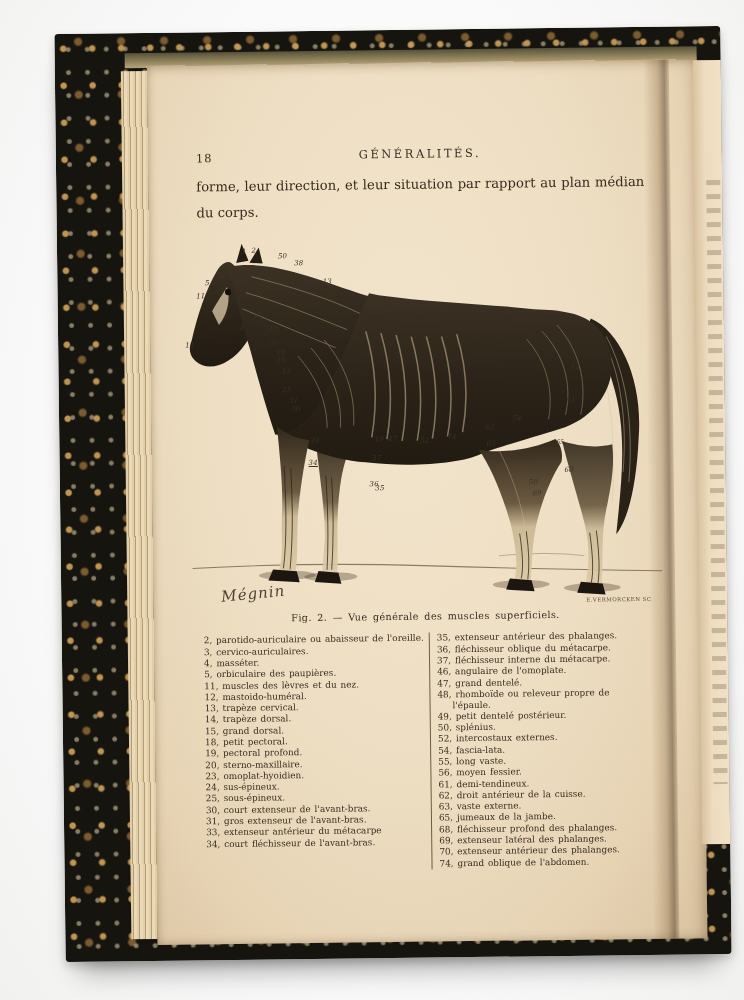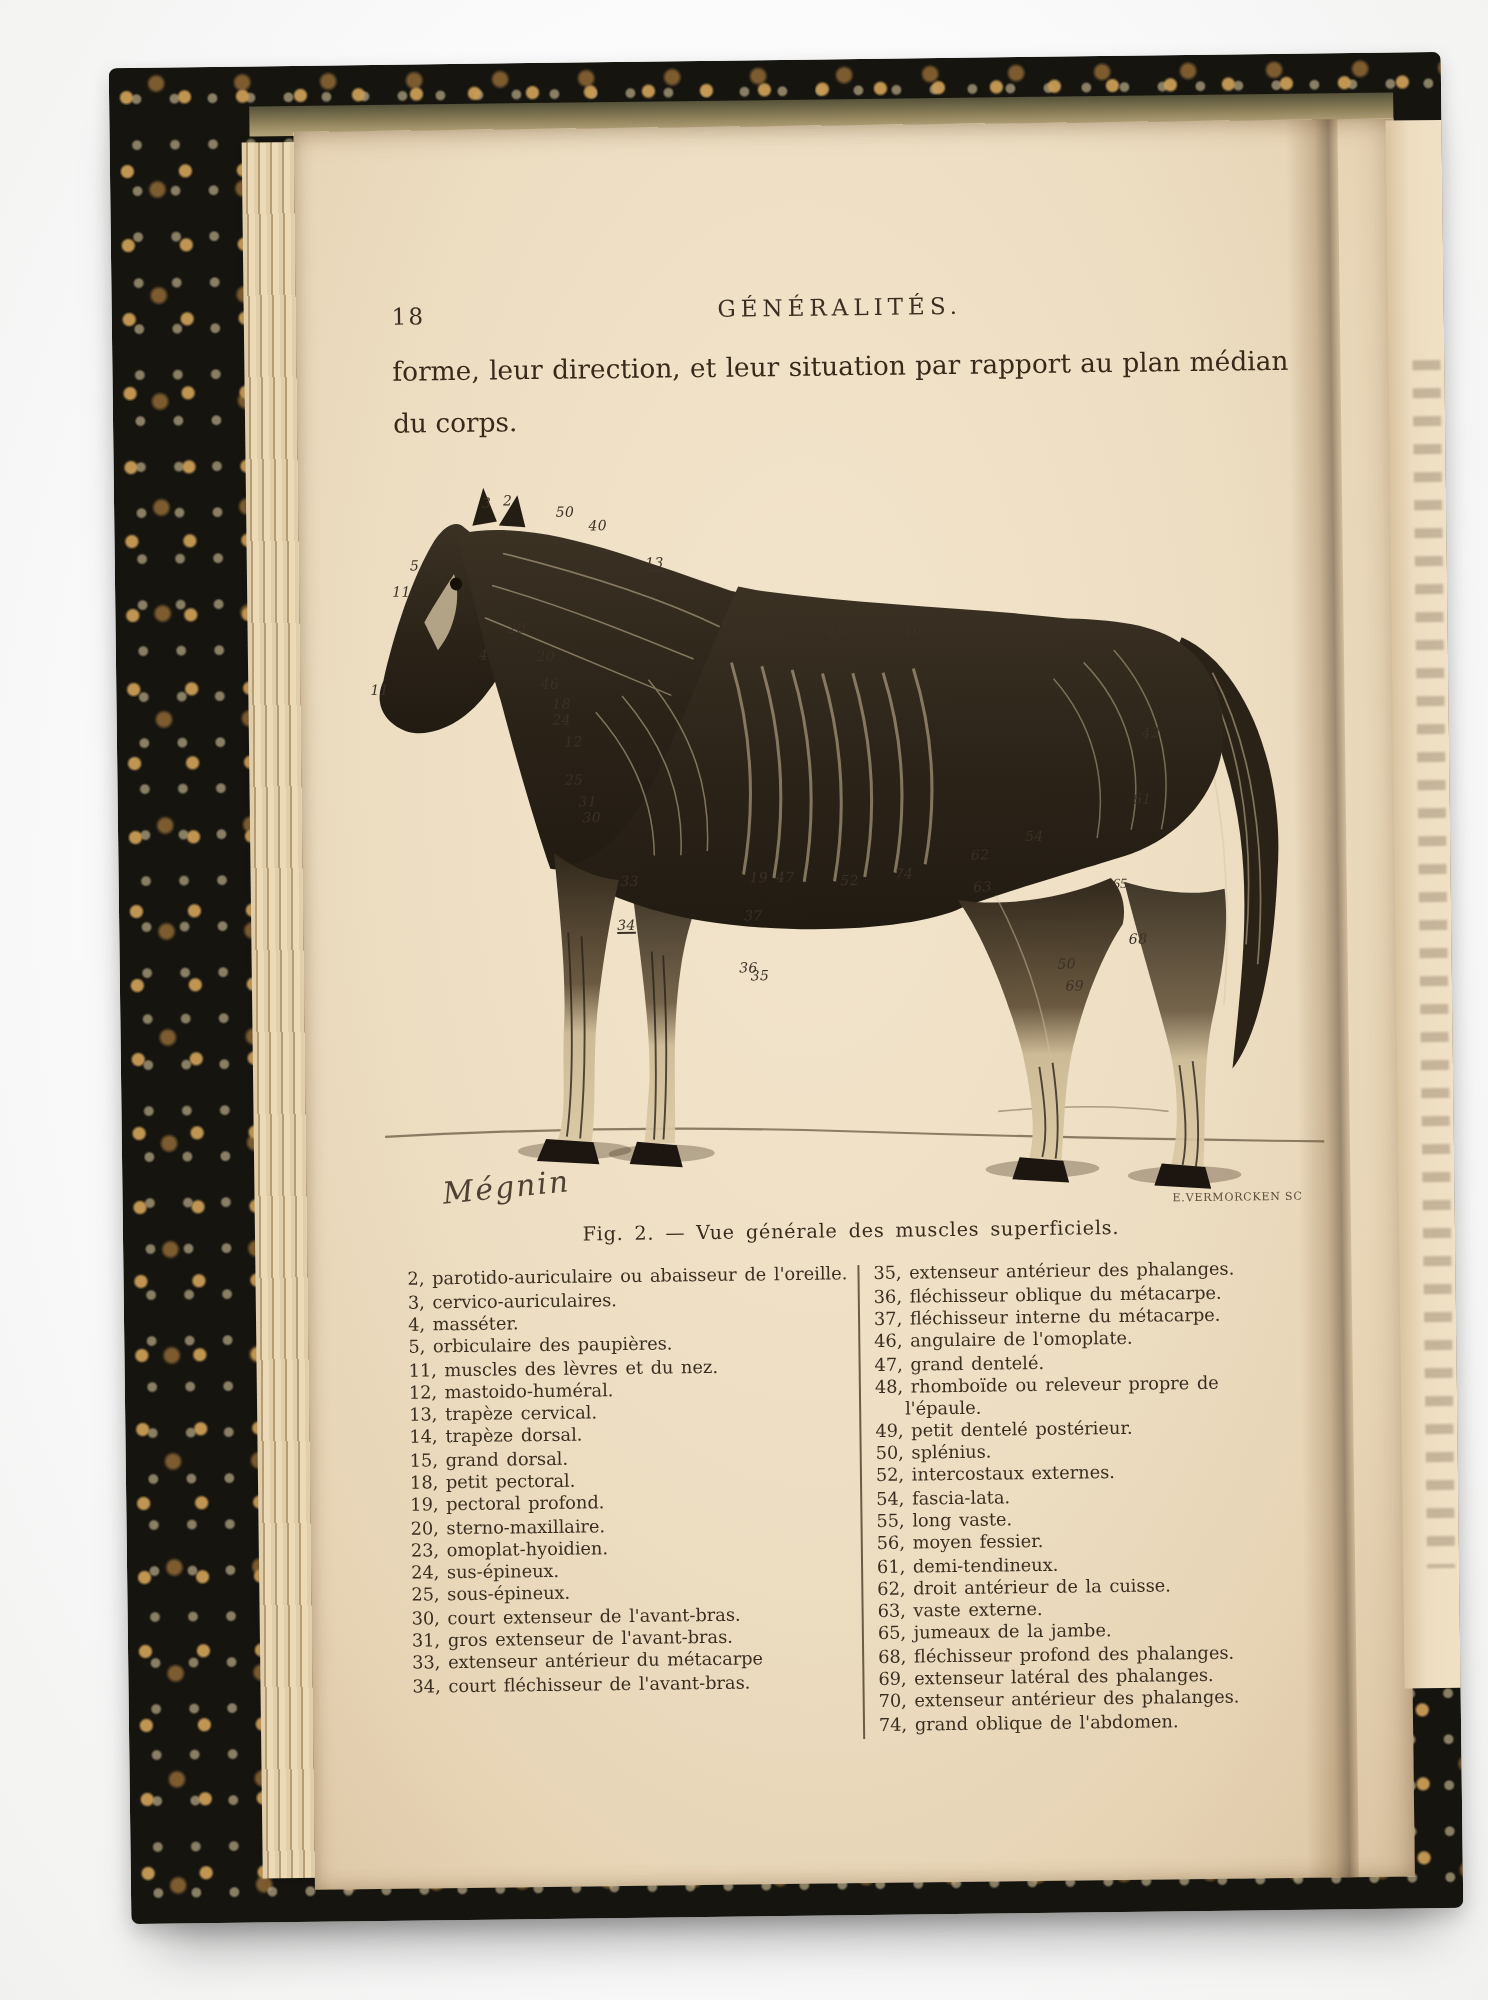--- a/index.html
+++ b/index.html
@@ -164,21 +164,21 @@
               <path d="M352,300 C355,320 356,334 353,345"></path>
               <path d="M359,298 C362,320 362,334 360,346"></path>
               <path d="M426,300 C429,322 430,338 427,350"></path>
               <path d="M433,298 C436,322 436,340 434,351"></path>
             </g>
           </svg>
           <div id="fig-labels">
               <span class="fig-label" style="left: 12.6%; top: 3.8%;">3</span>
               <span class="fig-label" style="left: 14.8%; top: 3.6%;">2</span>
               <span class="fig-label" style="left: 20.8%; top: 5.3%;">50</span>
-              <span class="fig-label" style="left: 24.2%; top: 7%;">40</span>
+              <span class="fig-label" style="left: 24.2%; top: 7%;">38</span>
               <span class="fig-label" style="left: 30.1%; top: 12.2%; text-decoration: underline;">13</span>
               <span class="fig-label" style="left: 43.6%; top: 19.8%;">14</span>
               <span class="fig-label" style="left: 49.1%; top: 21.7%;">15</span>
               <span class="fig-label" style="left: 57%; top: 22%;">49</span>
               <span class="fig-label" style="left: 67.7%; top: 20.6%;">56</span>
               <span class="fig-label" style="left: 5%; top: 12.2%;">5</span>
               <span class="fig-label" style="left: 3.6%; top: 15.6%;">11</span>
               <span class="fig-label" style="left: 15.6%; top: 20.9%;">20</span>
               <span class="fig-label" style="left: 12.1%; top: 24.3%;">4</span>
               <span class="fig-label" style="left: 1.2%; top: 28.8%;">11</span>

